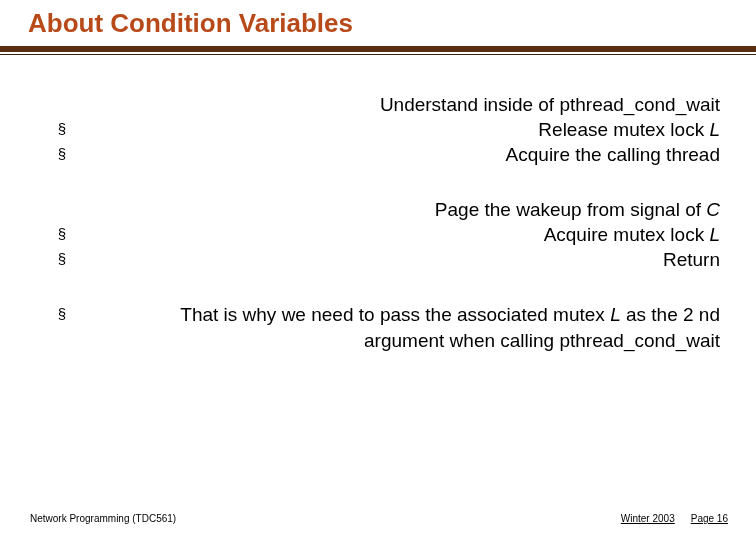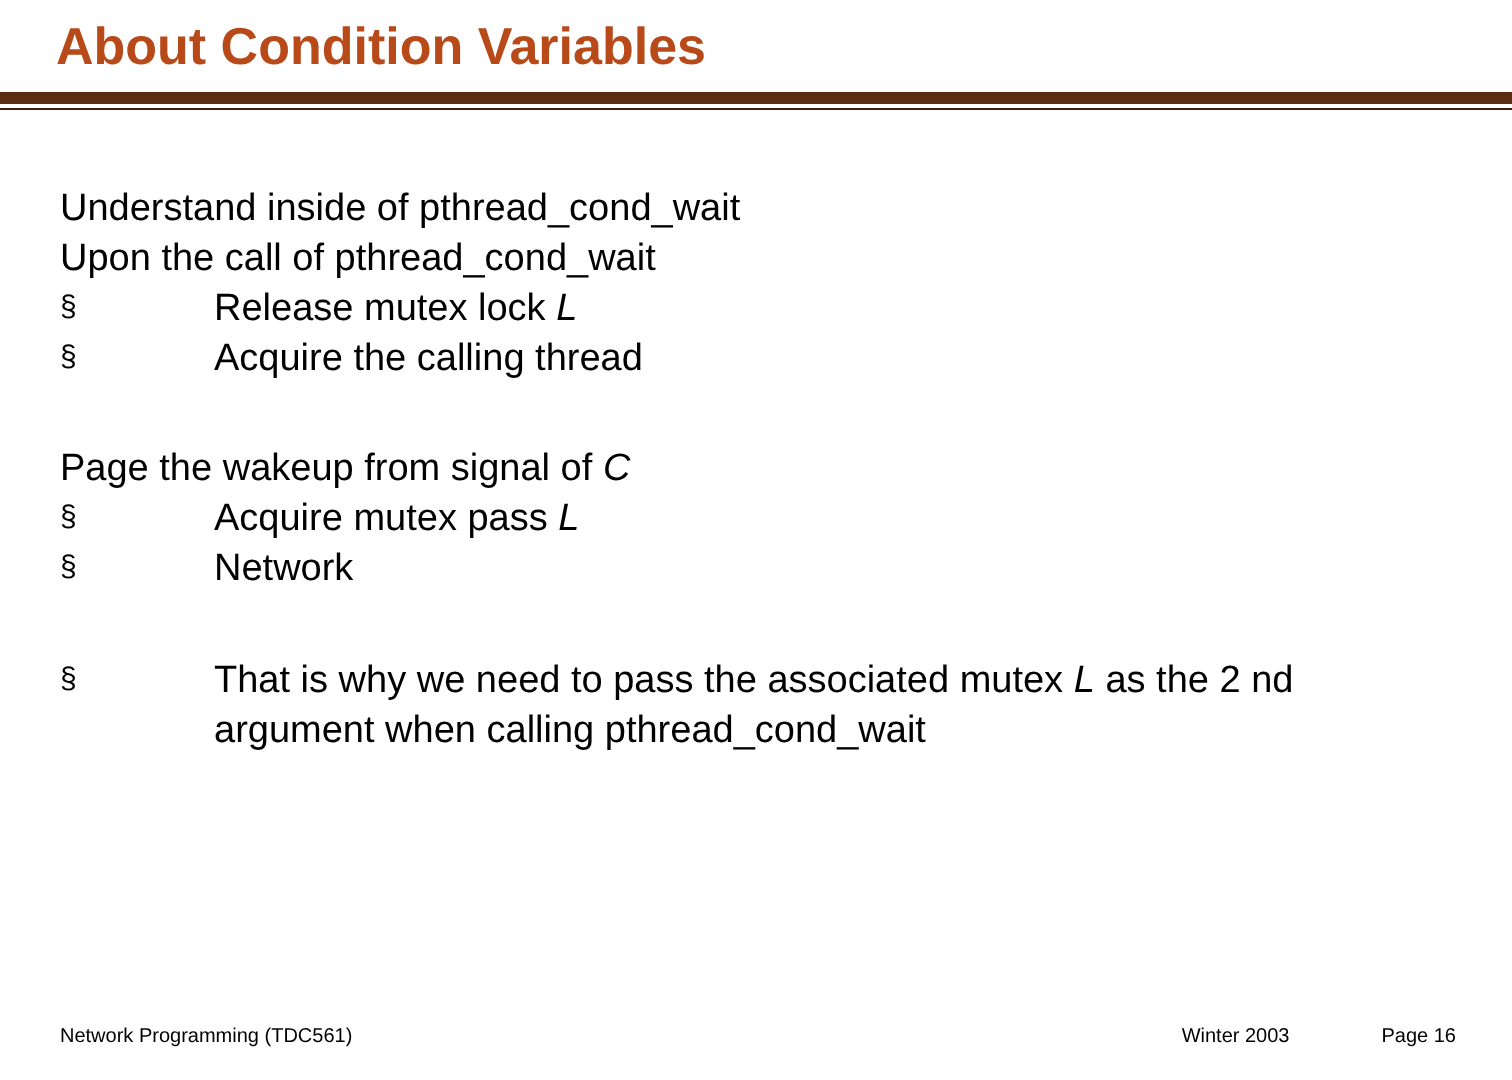--- a/index.html
+++ b/index.html
@@ -11,20 +11,21 @@
     font-family: Arial, Helvetica, sans-serif;
     color: #000000;
     position: relative;
     overflow: hidden;
   }
   .slide {
     width: 756px;
     height: 540px;
     position: relative;
     box-sizing: border-box;
+    text-align: right;
   }
   .title {
     position: absolute;
     top: 8px;
     left: 28px;
     font-size: 26px;
     font-weight: bold;
     color: #b84a1a;
   }
   .rule-dark {
@@ -81,35 +82,35 @@
     bottom: 16px;
     font-size: 10px;
     color: #000;
     display: flex;
     justify-content: space-between;
     align-items: baseline;
     margin-top: 11px;
   }
   .footer .right {
     display: flex;
-    gap: 46px;
+    gap: 16px;
+    text-decoration: underline;
   }
 </style>
 </head>
 <body>
 
 <div class="slide">
   <div class="title">About Condition Variables</div>
   <div class="rule-dark"></div>
   <div class="rule-thin"></div>
 
   <div class="content">
 
     <div class="bold">Understand inside of pthread_cond_wait</div>
-    <div class="bold">Upon the call of pthread_cond_wait</div>
 
     <div class="bullet-row">
       <div class="bullet-mark">§</div>
       <div class="bullet-text">
         <span>Release mutex lock </span><span class="italic">L</span>
       </div>
     </div>
 
     <div class="bullet-row">
       <div class="bullet-mark">§</div>
@@ -118,27 +119,27 @@
 
     <div class="block-gap"></div>
 
     <div class="bold">
       <span>Page the wakeup from signal of </span><span class="italic">C</span>
     </div>
 
     <div class="bullet-row">
       <div class="bullet-mark">§</div>
       <div class="bullet-text">
-        <span>Acquire mutex pass </span><span class="italic">L</span>
+        <span>Acquire mutex lock </span><span class="italic">L</span>
       </div>
     </div>
 
     <div class="bullet-row">
       <div class="bullet-mark">§</div>
-      <div class="bullet-text">Network</div>
+      <div class="bullet-text">Return</div>
     </div>
 
     <div class="block-gap"></div>
 
     <div class="bullet-row bold">
       <div class="bullet-mark">§</div>
       <div class="bullet-text">
         <span>That is why we need to pass the associated mutex </span><span class="italic">L</span><span> as the 2 nd argument when calling pthread_cond_wait</span>
       </div>
     </div>

